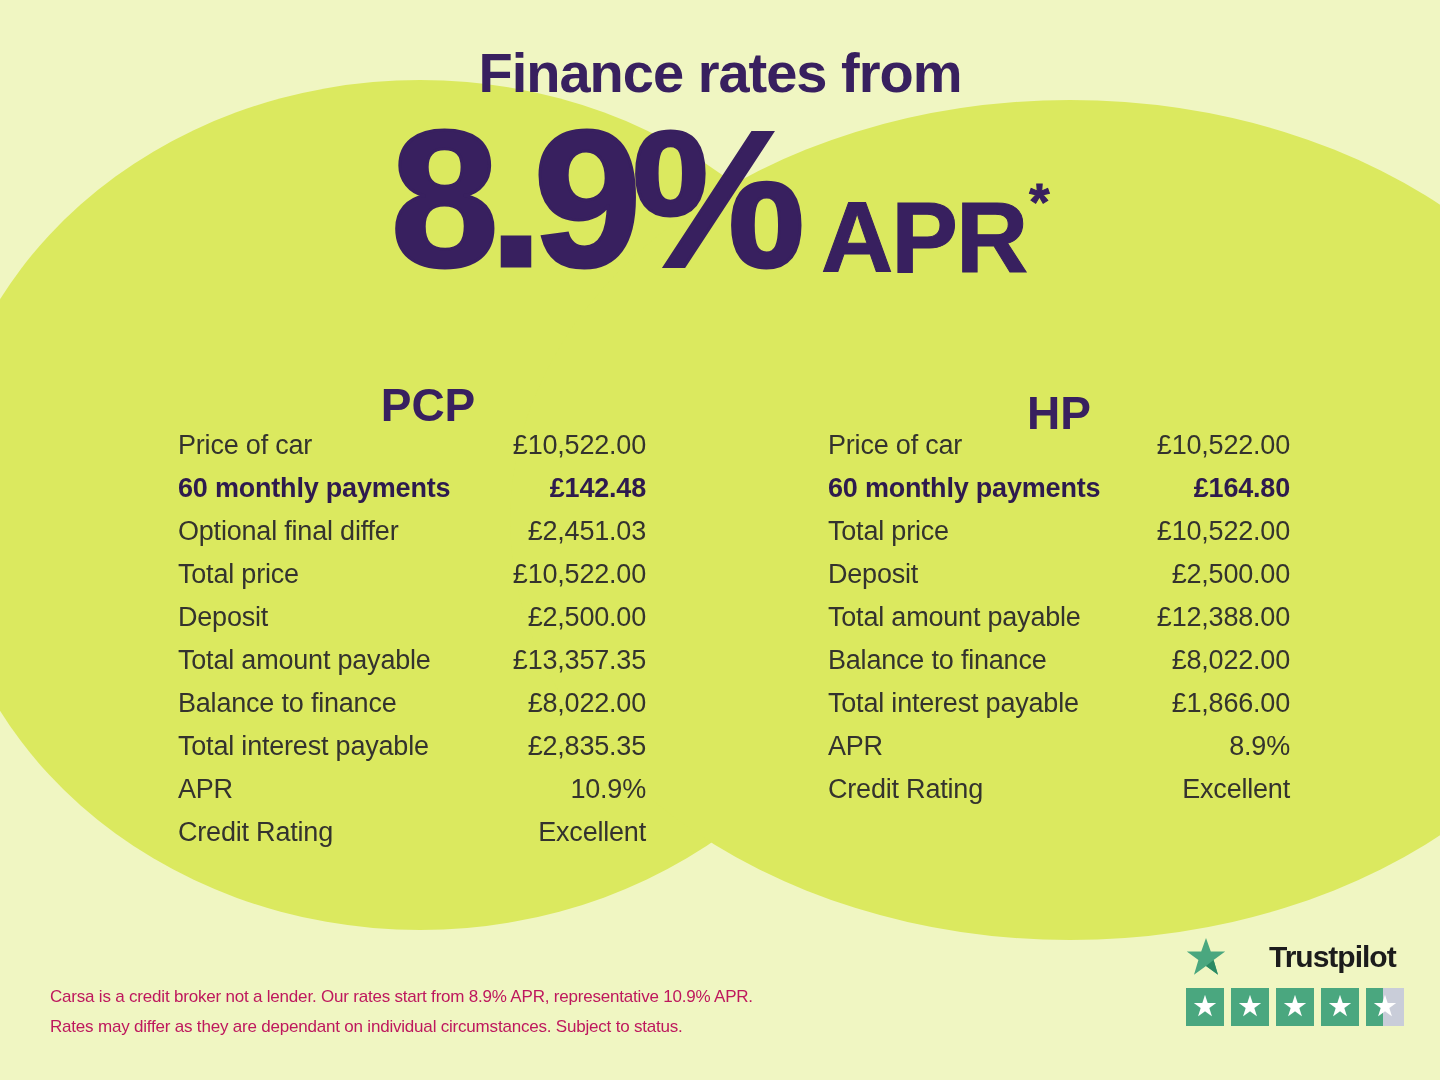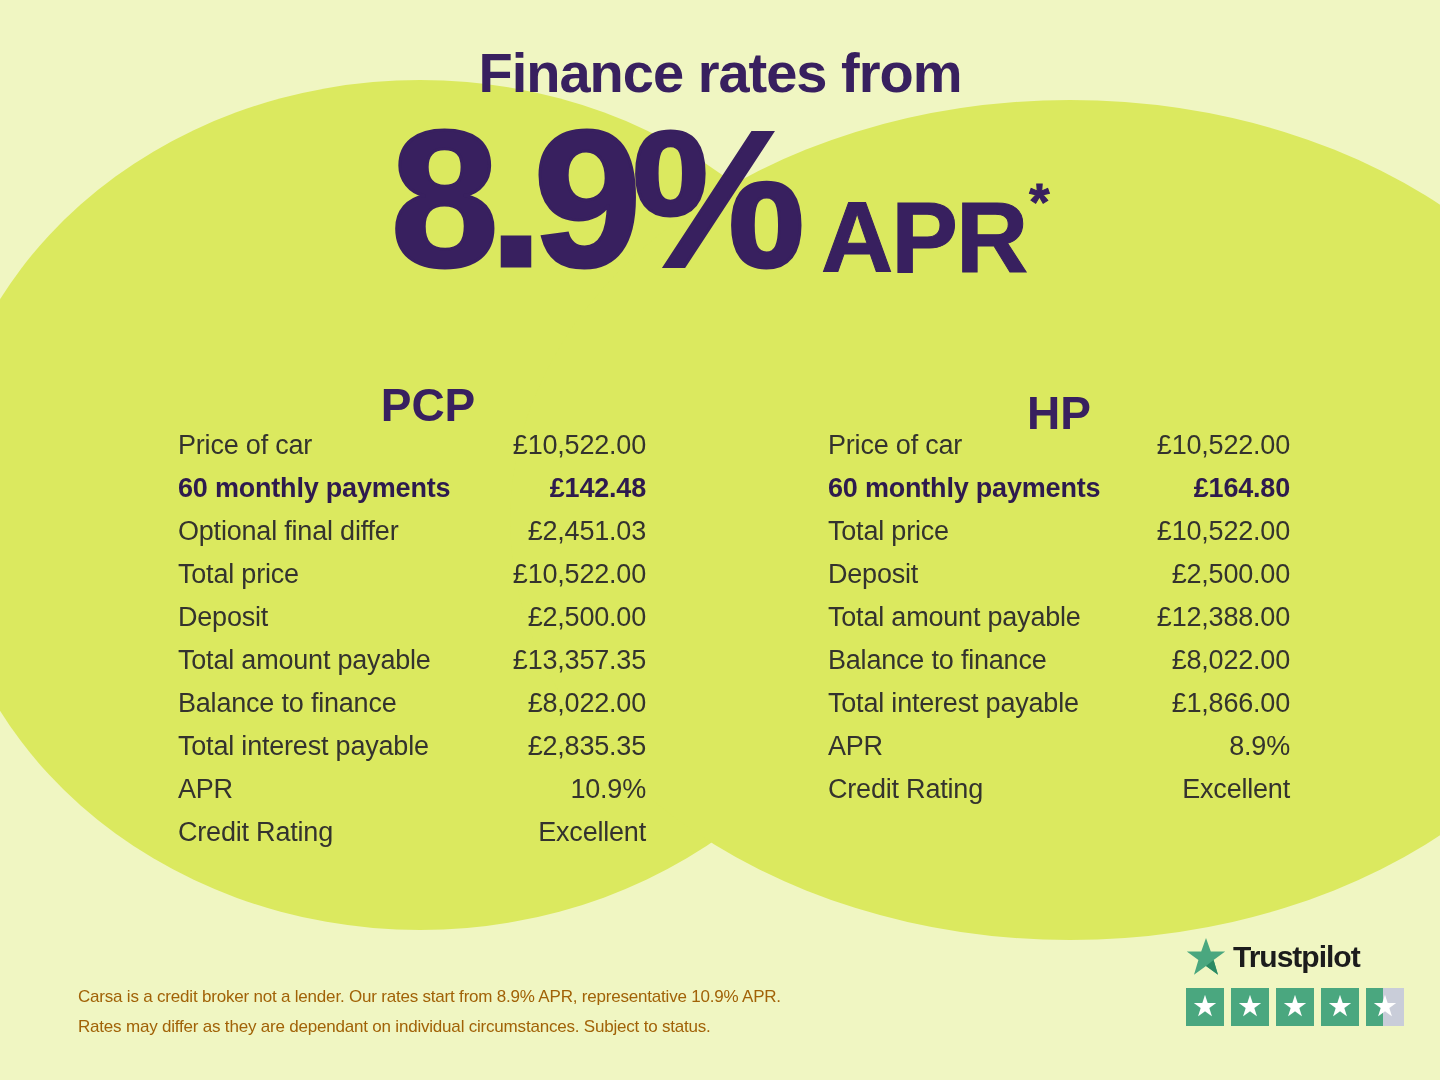--- a/index.html
+++ b/index.html
@@ -62,28 +62,27 @@
     display:flex;justify-content:space-between;align-items:baseline;
     height:43px;font-size:27px;color:var(--text-dark);
     letter-spacing:-0.2px;
   }
   .row .value{}
   .row.bold{font-weight:bold;color:var(--purple-dark);gap:36px;}
 
   .disclaimer{
     position:absolute;left:50px;top:982px;
     font-size:17px;line-height:30px;letter-spacing:-0.2px;
-    color:#a16207;
-    margin-left:28px;
+    color:#be185d;
   }
 
   .tp{position:absolute;left:1186px;top:938px;}
   .tp-logo{display:flex;align-items:center;gap:7px;}
   .tp-logo svg{width:40px;height:38px;display:block;}
-  .tp-name{font-size:30px;font-weight:bold;letter-spacing:-1px;color:var(--tp-text);}
+  .tp-name{font-size:30px;font-weight:bold;letter-spacing:-1px;color:var(--tp-text);margin-left:36px;}
   .tp-stars{display:flex;gap:7px;margin-top:12px;}
   .tp-box{
     width:38px;height:38px;background:var(--tp-green);
     display:flex;align-items:center;justify-content:center;
   }
   .tp-box.half{
     background:linear-gradient(90deg,var(--tp-green) 0 45%,var(--tp-gray) 45% 100%);
   }
   .tp-box .glyph{color:#ffffff;font-size:29px;line-height:1;margin-top:-2px;}
 </style>

